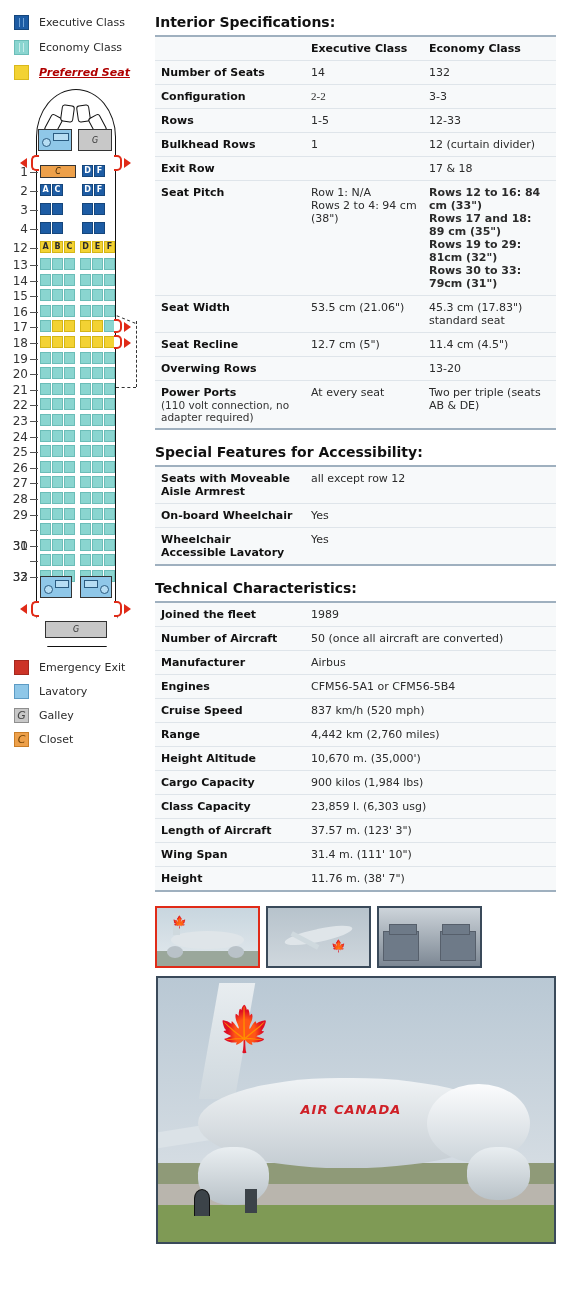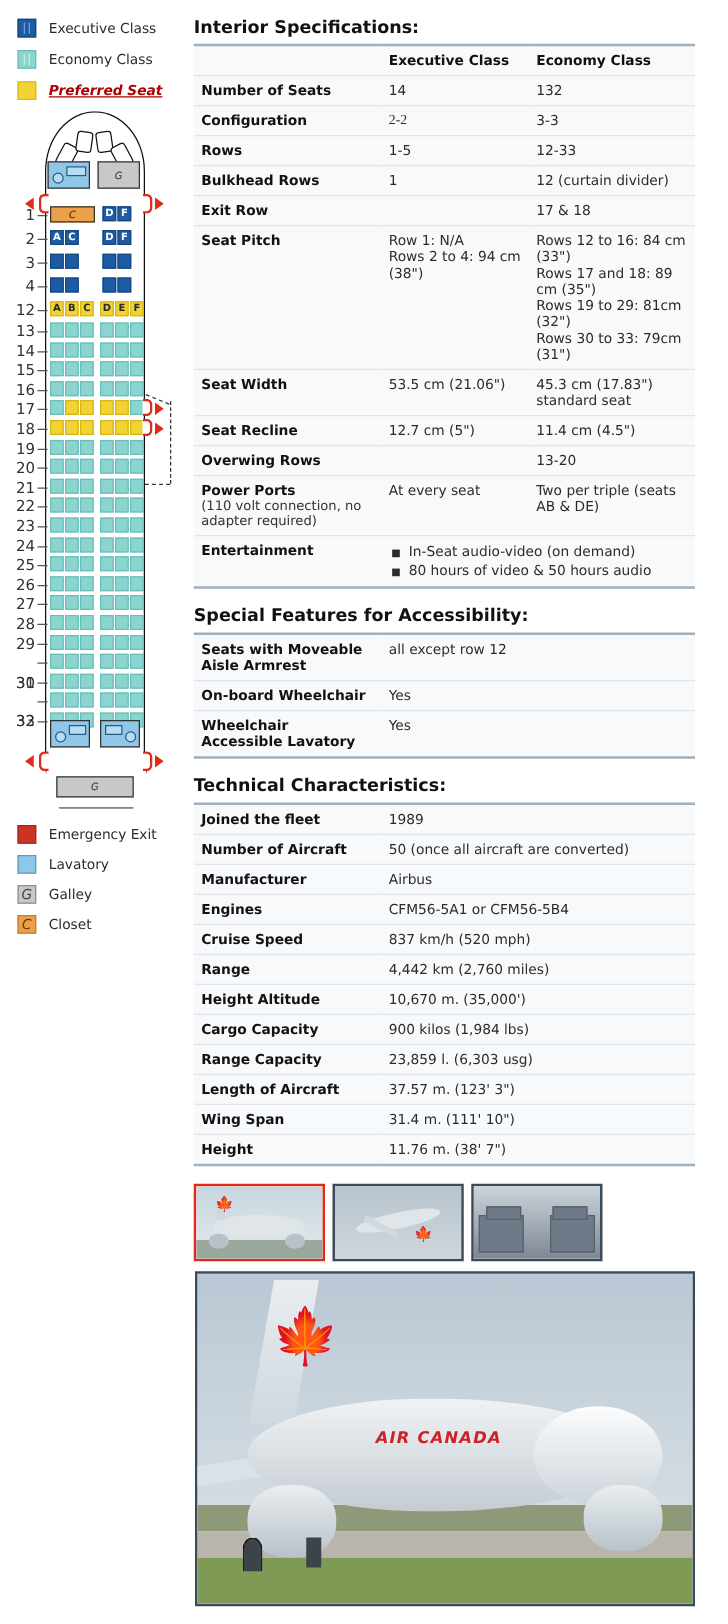--- a/index.html
+++ b/index.html
@@ -660,21 +660,21 @@
           </tr>
           <tr>
             <th>Exit Row</th>
             <td class="c2" style="white-space: pre-line;"></td>
             <td class="c3" style="white-space: pre-line;">17 &amp; 18</td>
           </tr>
           <tr>
             <th>Seat Pitch</th>
             <td class="c2" style="white-space: pre-line;">Row 1: N/A
 Rows 2 to 4: 94 cm (38")</td>
-            <td class="c3" style="white-space: pre-line;">Rows 12 to 16: 84 cm (33")
+            <td class="c3" style="white-space: pre-line; font-weight: bold;">Rows 12 to 16: 84 cm (33")
 Rows 17 and 18: 89 cm (35")
 Rows 19 to 29: 81cm (32")
 Rows 30 to 33: 79cm (31")</td>
           </tr>
           <tr>
             <th>Seat Width</th>
             <td class="c2" style="white-space: pre-line;">53.5 cm (21.06")</td>
             <td class="c3" style="white-space: pre-line;">45.3 cm (17.83") standard seat</td>
           </tr>
           <tr>
@@ -685,29 +685,20 @@
           <tr>
             <th>Overwing Rows</th>
             <td class="c2" style="white-space: pre-line;"></td>
             <td class="c3" style="white-space: pre-line;">13-20</td>
           </tr>
           <tr>
             <th>Power Ports<span class="sub">(110 volt connection, no adapter required)</span></th>
             <td class="c2" style="white-space: pre-line;">At every seat</td>
             <td class="c3" style="white-space: pre-line;">Two per triple (seats AB &amp; DE)</td>
           </tr>
-          <tr>
-            <th>Entertainment</th>
-            <td colspan="2">
-              <ul class="bullets">
-                <li>In-Seat audio-video (on demand)</li>
-                <li>80 hours of video &amp; 50 hours audio</li>
-              </ul>
-            </td>
-          </tr>
         </tbody>
     </table>
 
     <h2 class="sect">Special Features for Accessibility:</h2>
     <table class="spec">
       <tbody id="access-host">
           <tr>
             <th>Seats with Moveable Aisle Armrest</th>
             <td>all except row 12</td>
           </tr>
@@ -751,21 +742,21 @@
           </tr>
           <tr>
             <th>Height Altitude</th>
             <td>10,670 m. (35,000')</td>
           </tr>
           <tr>
             <th>Cargo Capacity</th>
             <td>900 kilos (1,984 lbs)</td>
           </tr>
           <tr>
-            <th>Range Capacity</th>
+            <th>Class Capacity</th>
             <td>23,859 l. (6,303 usg)</td>
           </tr>
           <tr>
             <th>Length of Aircraft</th>
             <td>37.57 m. (123' 3")</td>
           </tr>
           <tr>
             <th>Wing Span</th>
             <td>31.4 m. (111' 10")</td>
           </tr>

